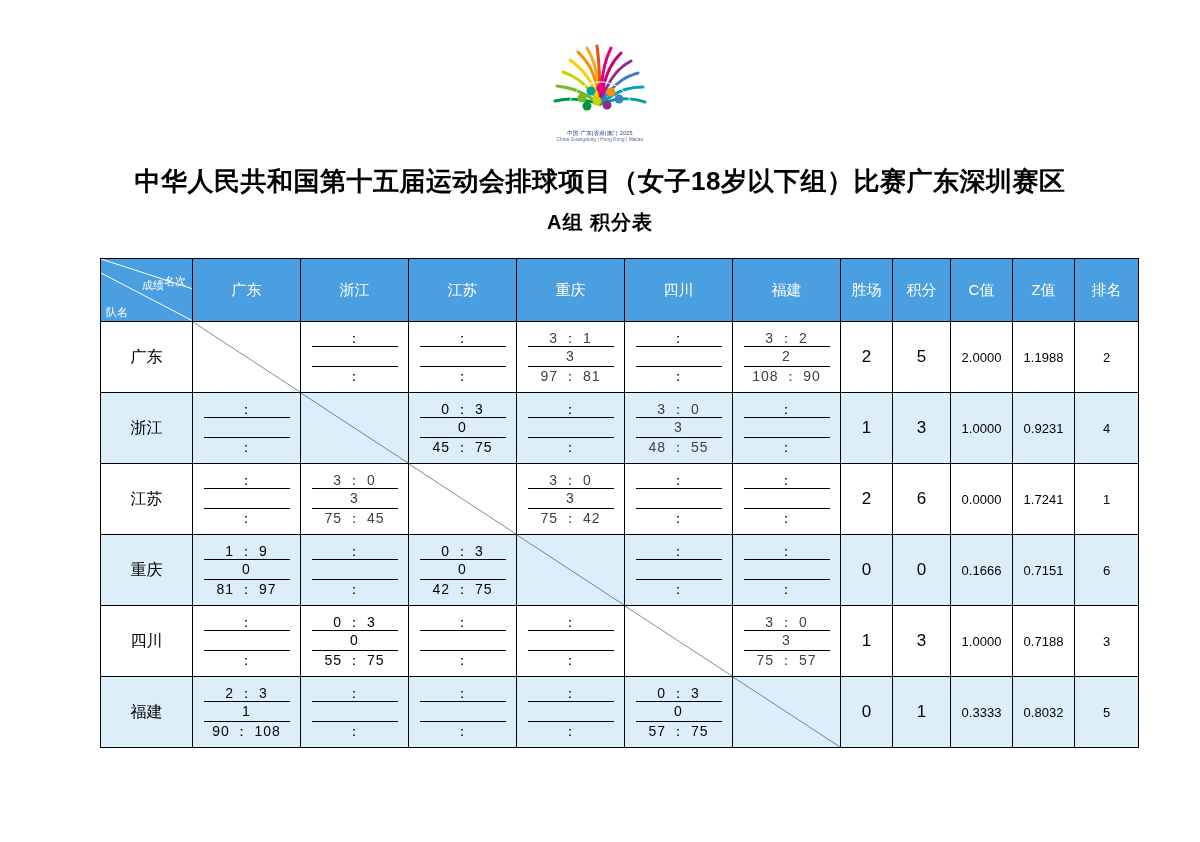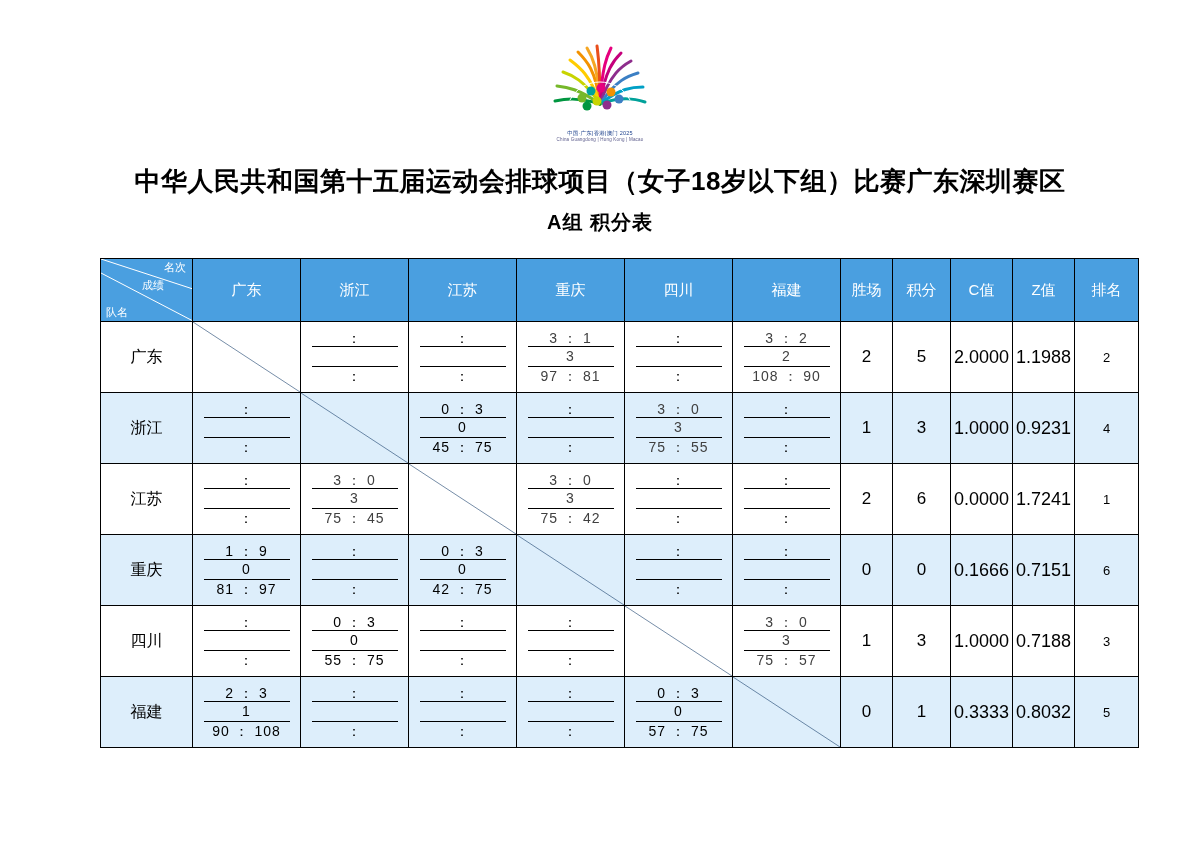--- a/index.html
+++ b/index.html
@@ -103,21 +103,21 @@
     position: absolute;
     left: 0; top: 0;
   }
   .corner-label {
     position: absolute;
     font-size: 11px;
     color: #ffffff;
     line-height: 1.15;
     white-space: nowrap;
   }
-  .corner-rank { right: 6px; top: 2px; }
+  .corner-rank { right: 6px; top: 16px; }
   .corner-score { right: 28px; top: 20px; }
   .corner-team { left: 5px; bottom: 2px; }
 
   .team-name {
     font-size: 16px;
   }
   .row-shaded td { background: #ddeefb; }
   .row-plain td { background: #ffffff; }
 
   td.cellbox {
@@ -162,21 +162,21 @@
   .diag-cell svg {
     position: absolute;
     left: 0; top: 0;
     width: 100%;
     height: 100%;
   }
   td.stat {
     font-size: 17px;
   }
   td.stat.small {
-    font-size: 18px;
+    font-size: 13px;
   }
   td.rank {
     font-size: 13px;
   }
   
   col.c-corner { width: 92px; }
   col.c-team   { width: 108px; }
   col.c-win    { width: 52px; }
   col.c-pts    { width: 58px; }
   col.c-val    { width: 62px; }
@@ -351,21 +351,21 @@
               <div class="score-stack blk">
                 <span class="sl1">：</span>
                 <span class="sl2">&nbsp;</span>
                 <span class="sl3">：</span>
               </div>
             </td>
             <td class="cellbox">
               <div class="score-stack red">
                 <span class="sl1">3 ： 0</span>
                 <span class="sl2">3</span>
-                <span class="sl3">75 ： 55</span>
+                <span class="sl3">48 ： 55</span>
               </div>
             </td>
             <td class="cellbox">
               <div class="score-stack blk">
                 <span class="sl1">：</span>
                 <span class="sl2">&nbsp;</span>
                 <span class="sl3">：</span>
               </div>
             </td>
             <td class="stat">1</td>

